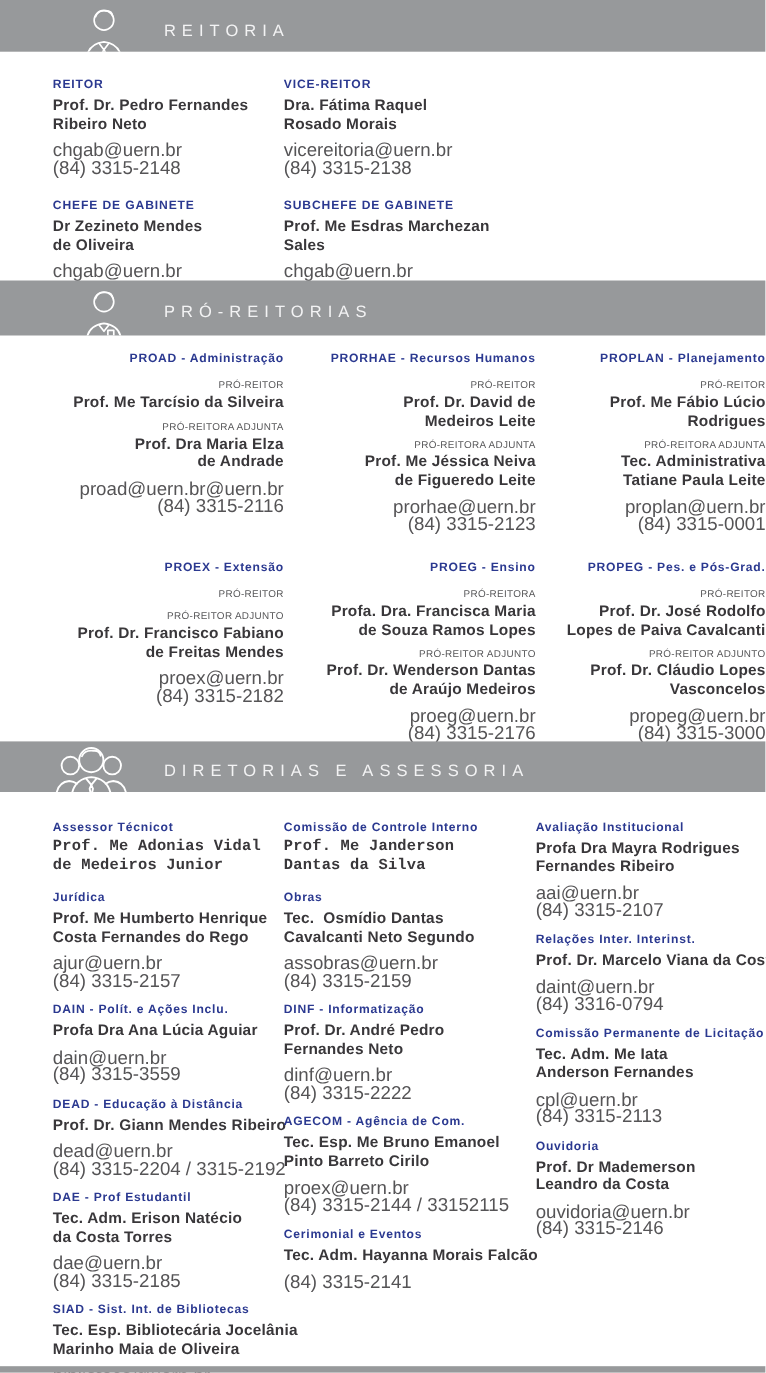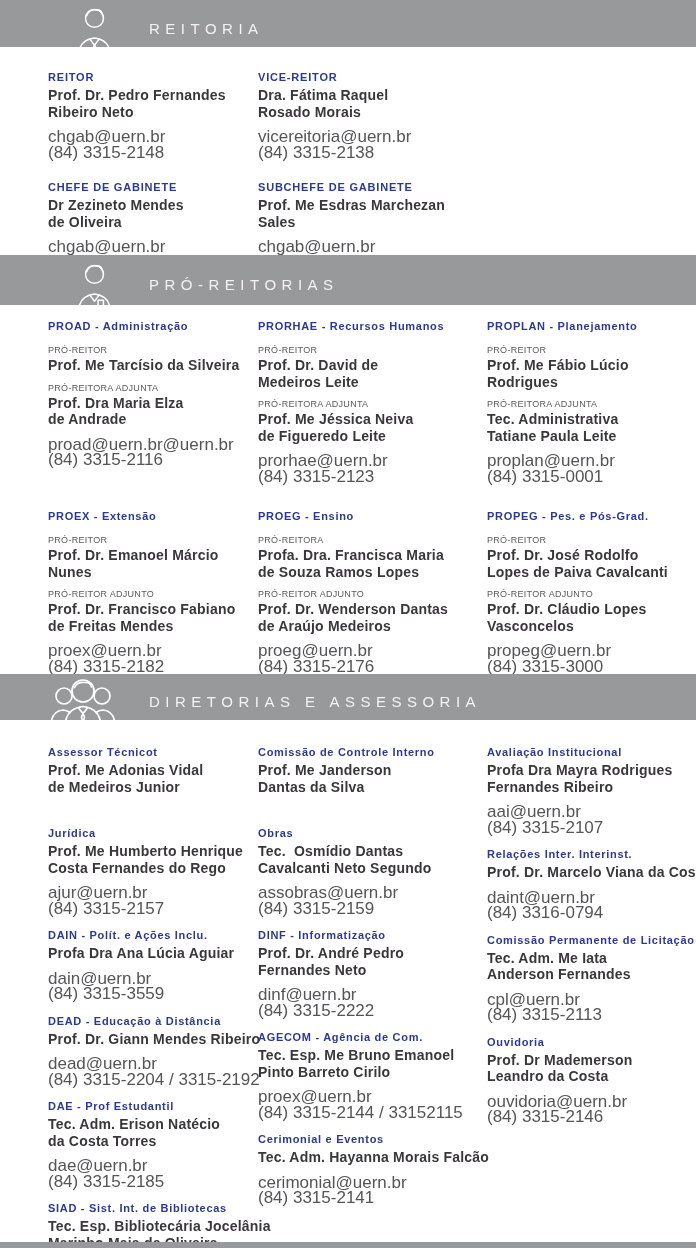--- a/index.html
+++ b/index.html
@@ -32,41 +32,42 @@
   .body{box-sizing:border-box;}
   #sec-body-0{
     padding:24px 0 0 48px;height:208px;
     display:grid;grid-template-columns:210px 1fr;row-gap:21px;
     align-content:start;
   }
   #sec-body-1{
     padding:15px 0 0 48px;height:369px;
     display:grid;grid-template-columns:210px 229px 1fr;row-gap:26px;
     align-content:start;
+    text-align:right;
   }
   #sec-body-2{
     padding:26px 0 0 48px;
     display:grid;grid-template-columns:210px 229px 1fr;
     align-content:start;
   }
   .col{display:flex;flex-direction:column;}
 
   
   .entry{margin:0;}
   .col .entry{margin-bottom:13px;}
   .dept{
     margin:0 0 3px 0;
     color:var(--accent,#2b3990);
     font-size:11px;font-weight:700;letter-spacing:.7px;
     line-height:13px;white-space:pre;
   }
   #sec-body-0 .dept{letter-spacing:.8px;margin-bottom:3px;}
   #sec-body-1 .dept{margin-bottom:12px;}
   .person{margin-bottom:9px;}
-  .person:last-of-type{margin-bottom:19px;}
+  .person:last-of-type{margin-bottom:2px;font-family:Liberation Mono, monospace;}
   .role{
     font-size:9px;line-height:11px;color:#58585a;
     letter-spacing:.3px;margin-bottom:1px;white-space:pre;
   }
   .pname{
     font-size:14px;font-weight:700;line-height:16.5px;
     color:var(--name-color,#39373a);letter-spacing:.2px;white-space:pre;
   }
   .contact{
     font-size:17px;line-height:15.5px;
@@ -192,22 +193,20 @@
             <div class="pname">Tec. Administrativa
 Tatiane Paula Leite</div>
           </div>
           <div class="contact email">proplan@uern.br</div>
           <div class="contact phone">(84) 3315-0001</div>
         </article>
         <article class="entry">
           <h3 class="dept">PROEX - Extensão</h3>
           <div class="person">
             <div class="role">PRÓ-REITOR</div>
-            <div class="pname">Prof. Dr. Emanoel Márcio
-Nunes</div>
           </div>
           <div class="person">
             <div class="role">PRÓ-REITOR ADJUNTO</div>
             <div class="pname">Prof. Dr. Francisco Fabiano
 de Freitas Mendes</div>
           </div>
           <div class="contact email">proex@uern.br</div>
           <div class="contact phone">(84) 3315-2182</div>
         </article>
         <article class="entry">
@@ -345,21 +344,20 @@
 Pinto Barreto Cirilo</div>
             </div>
             <div class="contact email">proex@uern.br</div>
             <div class="contact phone">(84) 3315-2144 / 33152115</div>
           </article>
           <article class="entry">
             <h3 class="dept">Cerimonial e Eventos</h3>
             <div class="person">
               <div class="pname">Tec. Adm. Hayanna Morais Falcão</div>
             </div>
-            <div class="contact email">cerimonial@uern.br</div>
             <div class="contact phone">(84) 3315-2141</div>
           </article>
         </div>
         <div class="col">
           <article class="entry">
             <h3 class="dept">Avaliação Institucional</h3>
             <div class="person">
               <div class="pname">Profa Dra Mayra Rodrigues
 Fernandes Ribeiro</div>
             </div>

